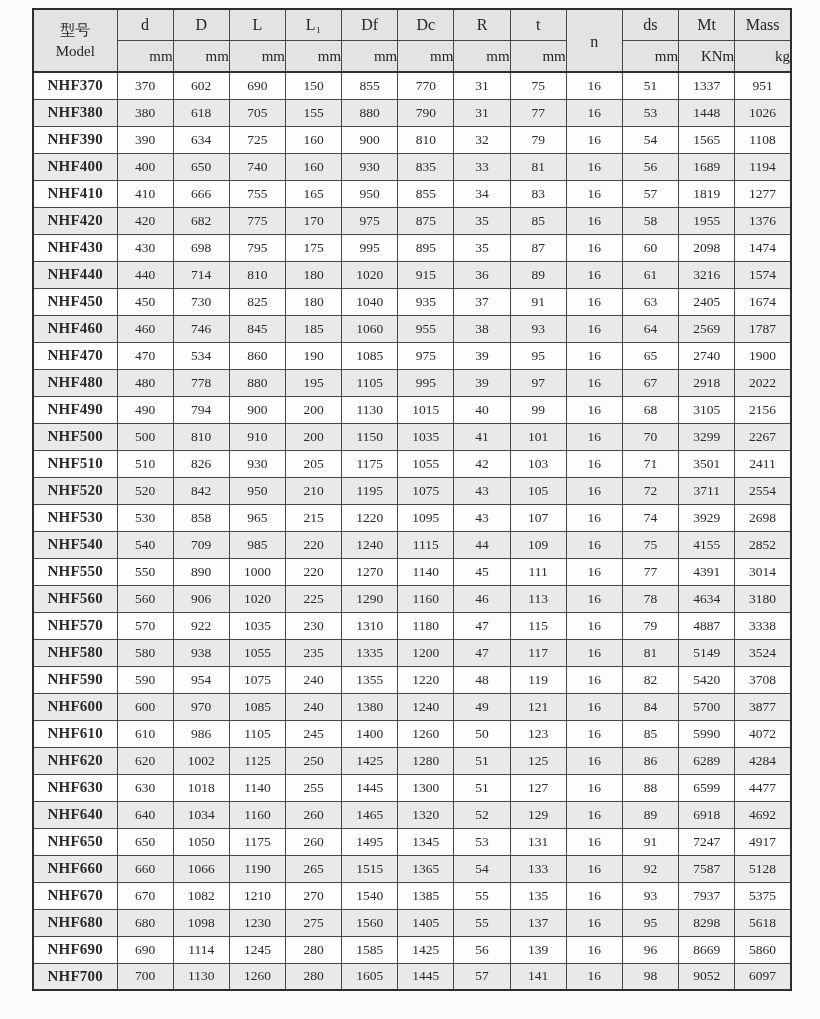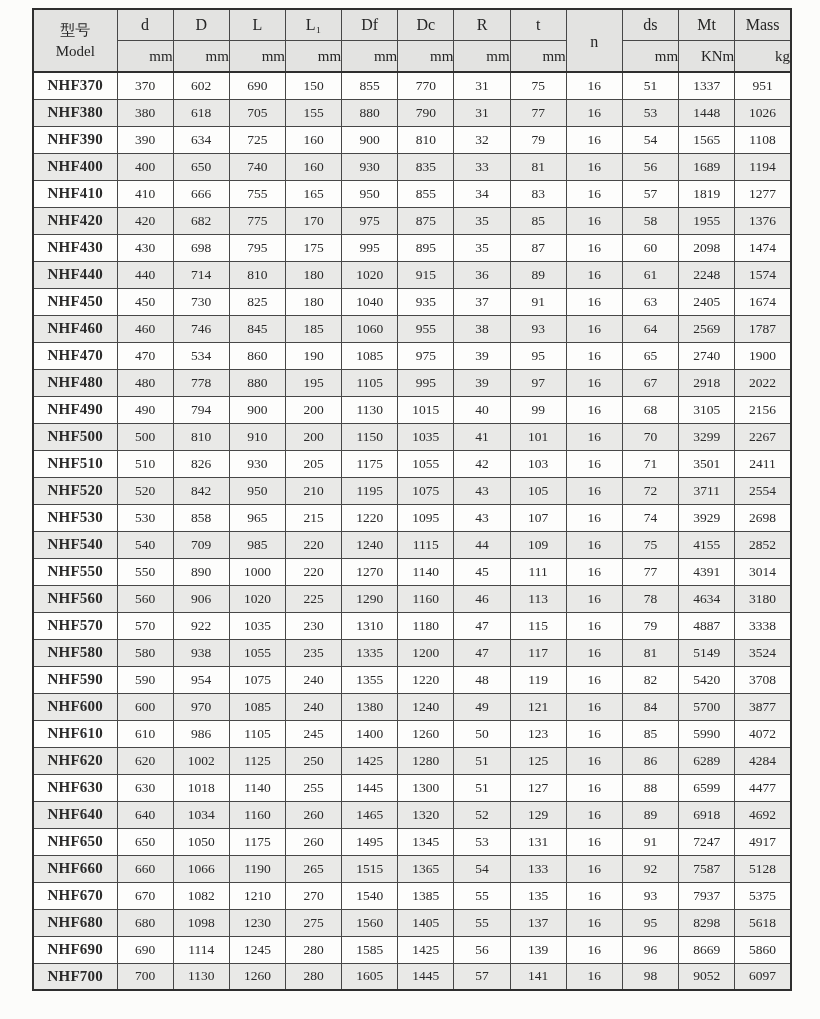--- a/index.html
+++ b/index.html
@@ -246,21 +246,21 @@
           <td>440</td>
           <td>714</td>
           <td>810</td>
           <td>180</td>
           <td>1020</td>
           <td>915</td>
           <td>36</td>
           <td>89</td>
           <td>16</td>
           <td>61</td>
-          <td>2248</td>
+          <td>3216</td>
           <td>1574</td>
         </tr>
         <tr>
           <td class="model-cell">NHF450</td>
           <td>450</td>
           <td>730</td>
           <td>825</td>
           <td>180</td>
           <td>1040</td>
           <td>935</td>

